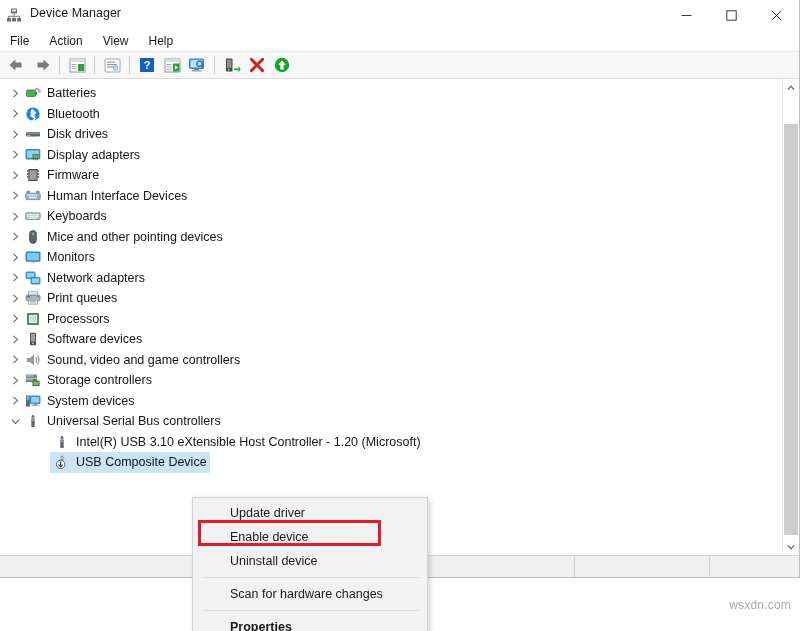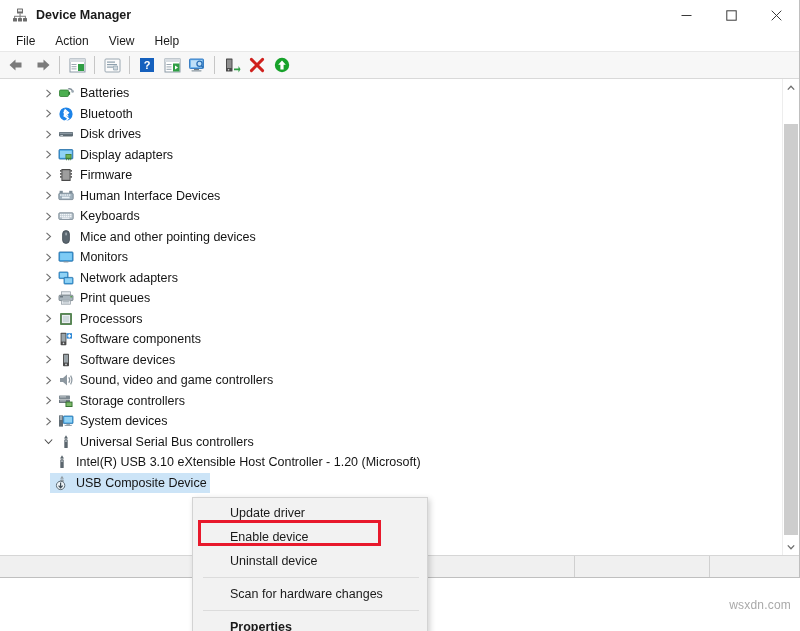--- a/index.html
+++ b/index.html
@@ -33,24 +33,22 @@
   .titlebar {
     height: 30px;
     background: #ffffff;
     display: flex;
     align-items: center;
     flex: 0 0 auto;
     position: relative;
   }
   .title-left {
     display: flex;
-    align-items: center;
-    padding-left: 12px;
+    padding-left: 6px;
     gap: 8px;
-    font-weight: bold;
   }
   .app-icon { width: 16px; height: 16px; position: relative; display:block; }
   .title-text {
     font-size: 12.5px;
     color: #1a1a1a;
     line-height: 1;
   }
   .win-buttons {
     position: absolute;
     right: 0; top: 0;
@@ -63,21 +61,20 @@
     color: #4a4a4a;
   }
   .win-btn svg { display: block; }
 
   
   .menubar {
     height: 22px;
     background: #ffffff;
     display: flex;
     align-items: center;
-    padding-left: 6px;
     flex: 0 0 auto;
     border-bottom: 1px solid #e8e8e8;
   }
   .menu-item {
     font-size: 12px;
     color: #1a1a1a;
     padding: 2px 10px;
     line-height: 1;
     white-space: nowrap;
   }
@@ -135,21 +132,21 @@
     width: 20px; flex: 0 0 20px;
     display: flex; align-items: center; justify-content: center;
     position: relative;
   }
   .row .lbl {
     font-size: 12.5px;
     color: #141414;
     line-height: 1;
     padding-left: 4px;
   }
-  .lvl1 { padding-left: 40px; }
+  .lvl1 { padding-left: 7px; }
   .lvl2 { padding-left: 52px; }
   .row.selected .selbg {
     position: absolute;
     left: 50px;
     top: 0; bottom: 0;
     width: 160px;
     background: #cce4f7;
     z-index: 0;
   }
   .row.selected .chev,
@@ -628,38 +625,20 @@
             <svg width="16" height="16" viewBox="0 0 16 16">
               <rect x="2.2" y="2.2" width="11.6" height="11.6" fill="#2f6e2a"></rect>
               <rect x="3.6" y="3.6" width="8.8" height="8.8" fill="#e8eef0" stroke="#5f7f5c" stroke-width="0.8"></rect>
               <rect x="5" y="5" width="6" height="6" fill="#cfd9dc"></rect>
             </svg>
           </span>
           <span class="lbl">Processors</span>
         </div>
 
 
-        <div class="row lvl1">
-          <span class="chev">
-            <svg width="7" height="9" viewBox="0 0 7 9">
-                <path d="M1.5 0.8 L5.5 4.5 L1.5 8.2" fill="none" stroke="#6f6f6f" stroke-width="1.1"></path>
-              </svg>
-          </span>
-          <span class="ico">
-            <svg width="16" height="16" viewBox="0 0 16 16">
-              <rect x="2.6" y="1.8" width="5.8" height="12.4" rx="0.7" fill="#4a4a4a"></rect>
-              <rect x="3.5" y="2.8" width="4" height="7.8" fill="#9aa3a8"></rect>
-              <circle cx="5.5" cy="12.4" r="0.8" fill="#d9dde0"></circle>
-              <rect x="8.6" y="2.2" width="5.4" height="5.4" fill="#2f89d6"></rect>
-              <rect x="10.6" y="3.2" width="1.4" height="3.4" fill="#ffffff"></rect>
-              <rect x="9.6" y="4.2" width="3.4" height="1.4" fill="#ffffff"></rect>
-            </svg>
-          </span>
-          <span class="lbl">Software components</span>
-        </div>
 
         <div class="row lvl1">
           <span class="chev">
             <svg width="7" height="9" viewBox="0 0 7 9">
                 <path d="M1.5 0.8 L5.5 4.5 L1.5 8.2" fill="none" stroke="#6f6f6f" stroke-width="1.1"></path>
               </svg>
           </span>
           <span class="ico">
             <svg width="16" height="16" viewBox="0 0 16 16">
               <rect x="5" y="1.8" width="6" height="12.4" rx="0.7" fill="#4a4a4a"></rect>

